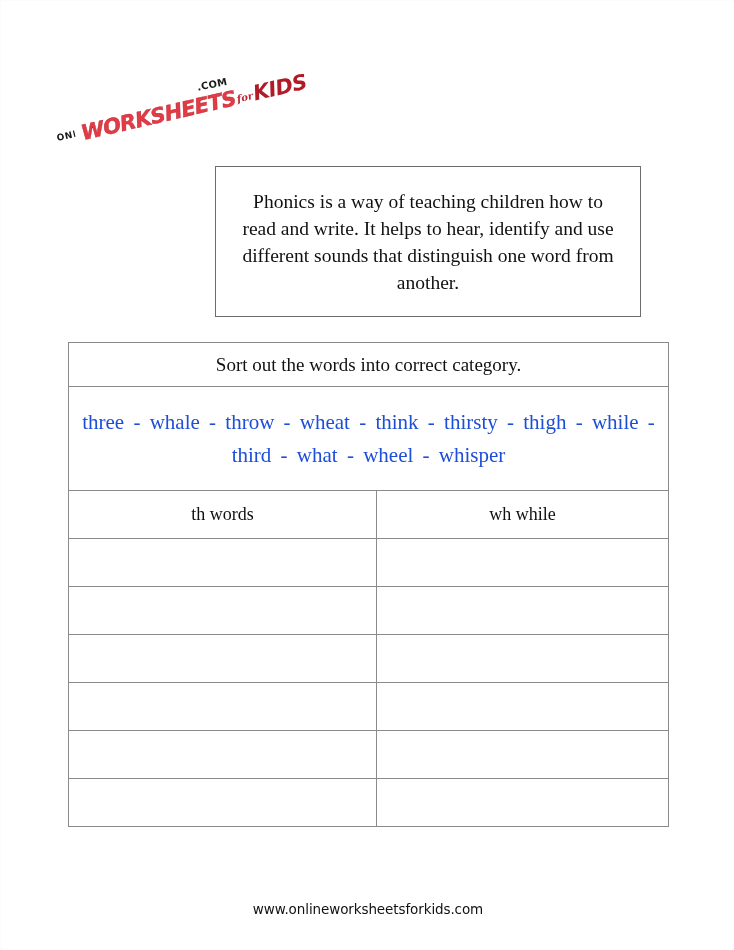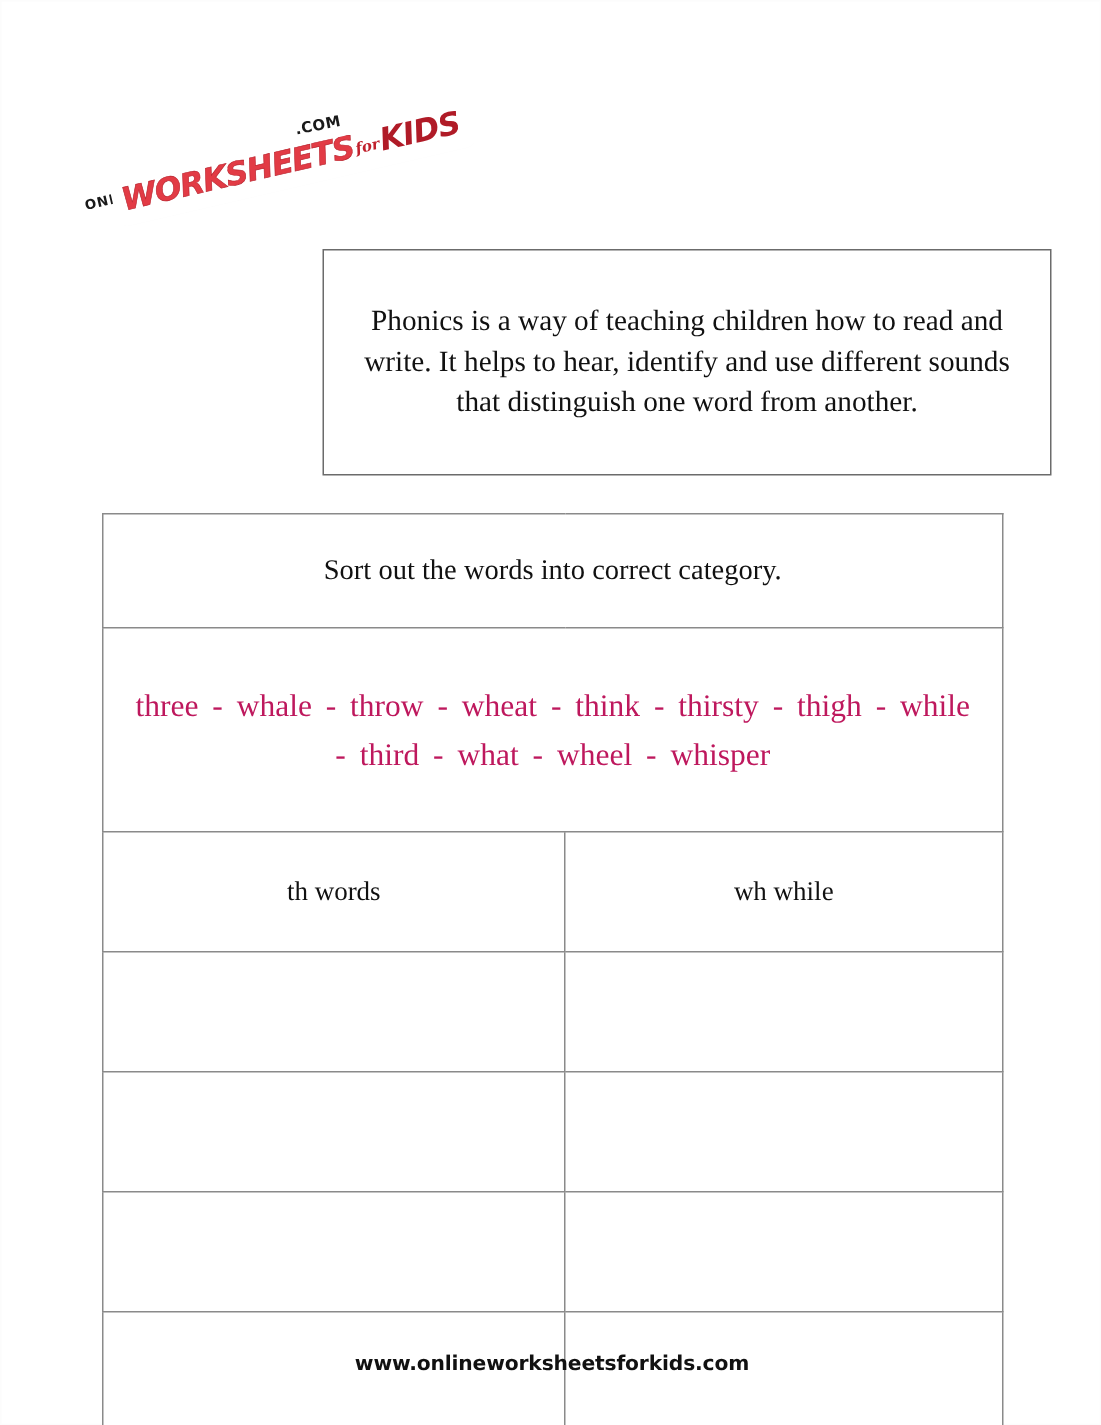--- a/index.html
+++ b/index.html
@@ -119,21 +119,21 @@
     letter-spacing: -1px;
     color: #000000;
     -webkit-text-stroke: 1.6px #000000;
   }
 
   
   .desc-box {
     position: absolute;
     left: 214px;
     top: 165px;
-    width: 486px;
+    width: 426px;
     height: 151px;
     box-sizing: border-box;
     border: 1.3px solid #6b6b6b;
     background: #ffffff;
     display: flex;
     align-items: center;
     justify-content: center;
   }
   .desc-text {
     font-family: "Liberation Serif", serif;
@@ -149,40 +149,40 @@
     position: absolute;
     left: 67px;
     top: 341px;
     width: 600px;
     border-collapse: collapse;
     table-layout: fixed;
   }
   .sheet-table td {
     border: 1.3px solid #8a8a8a;
     background: #ffffff;
-    padding: 16px;
+    padding: 0;
   }
   .instruction-cell {
     height: 43px;
     text-align: center;
     font-family: "Liberation Serif", serif;
     font-size: 19px;
     color: #111111;
   }
   .wordbank-cell {
     height: 103px;
     text-align: center;
     vertical-align: middle;
     padding: 4px 14px 8px 14px;
   }
   .wordbank-text {
     font-family: "Liberation Serif", serif;
     font-size: 21px;
     line-height: 33px;
-    color: #be185d;
+    color: #1d4ed8;
     word-spacing: 4px;
     text-align: center;
   }
   .header-cell {
     height: 47px;
     text-align: center;
     font-family: "Liberation Serif", serif;
     font-size: 18px;
     color: #111111;
   }
@@ -193,21 +193,21 @@
   .col-right { width: 292px; }
 
   
   .footer {
     position: absolute;
     left: 0;
     top: 900px;
     width: 734px;
     text-align: center;
     font-family: "DejaVu Sans", sans-serif;
-    font-weight: bold;
+    font-weight: normal;
     font-size: 13.5px;
     letter-spacing: -0.1px;
     color: #111111;
   }
 </style>
 </head>
 <body>
 
 <div class="page">
 

